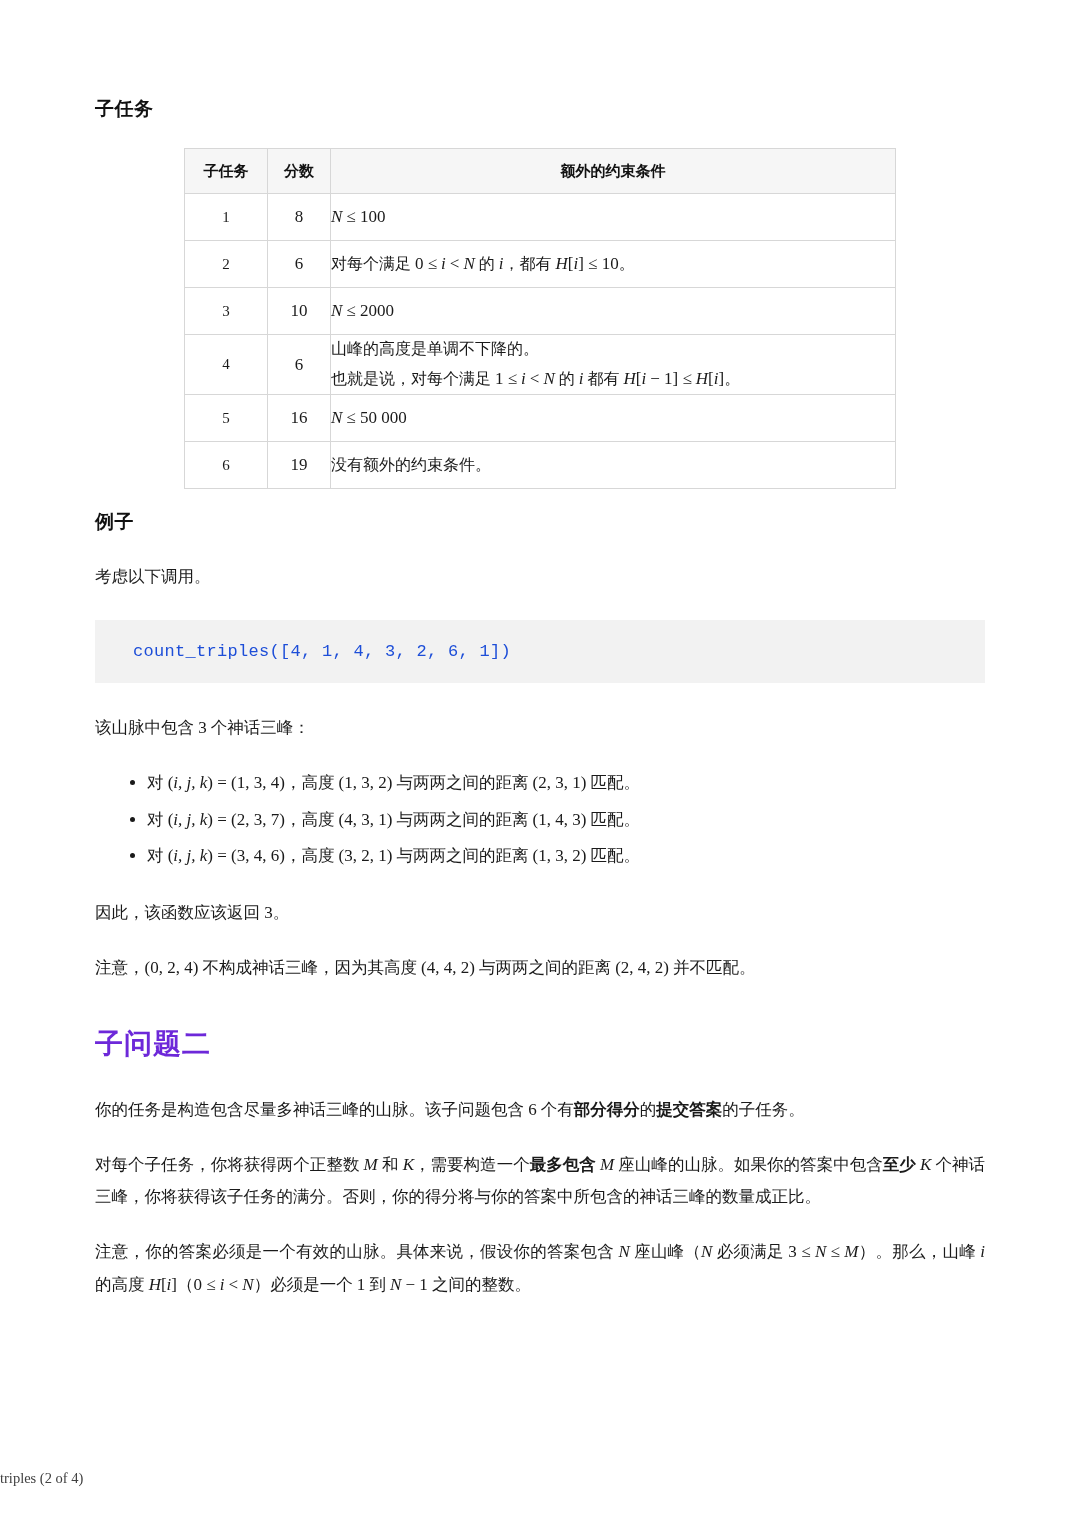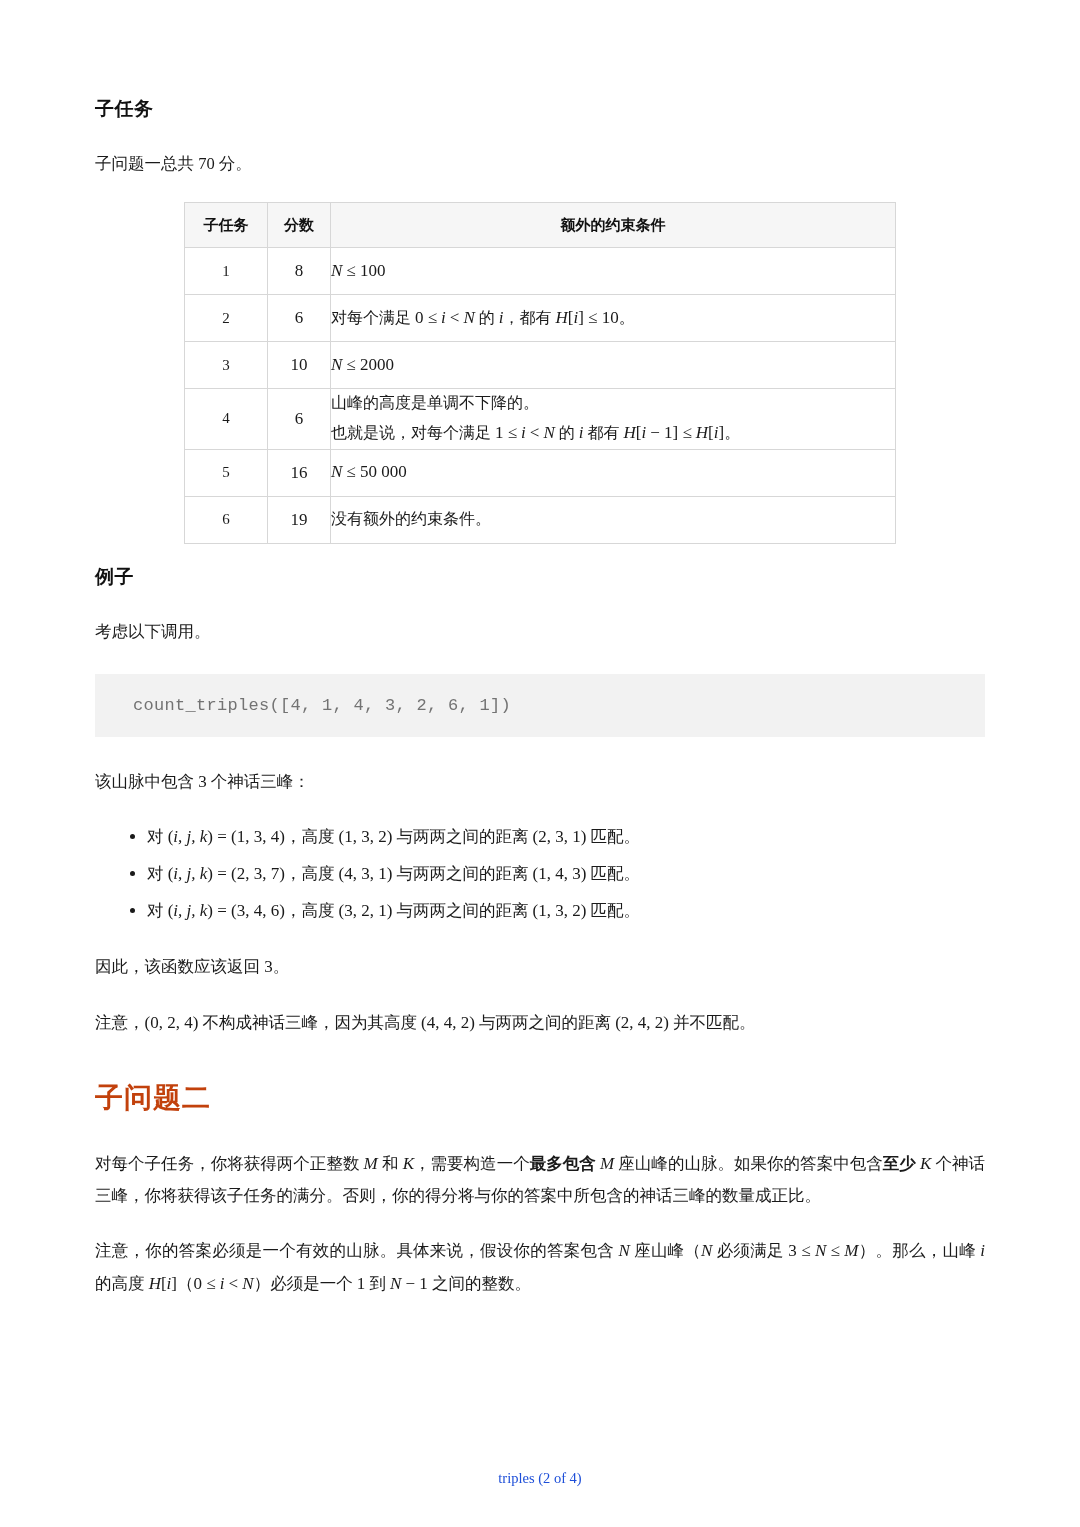--- a/index.html
+++ b/index.html
@@ -27,21 +27,21 @@
     font-weight: bold;
     font-size: 19px;
     color: #111;
     margin: 20px 0 26px 0;
     letter-spacing: 0.5px;
   }
   .h-major {
     font-family: Liberation Mono, monospace;
     font-weight: bold;
     font-size: 28px;
-    color: #c2410c;
+    color: #6d28d9;
     margin: 40px 0 30px 0;
     letter-spacing: 1px;
   }
   p.para {
     font-size: 16.5px;
     line-height: 1.95;
     margin: 0 0 22px 0;
     text-align: justify;
   }
   .mathi {
@@ -98,52 +98,50 @@
   }
   tr.row-tall td { height: 58px; }
   tr.row-norm td { height: 46px; }
   
   .codeblock {
     background: #f2f2f2;
     margin: 26px 0 28px 0;
     padding: 22px 38px;
     font-family: "Liberation Mono", monospace;
     font-size: 17px;
-    color: #737373;
+    color: #1d4ed8;
     letter-spacing: 0.3px;
   }
   ul.bullets {
     margin: 0 0 22px 0;
     padding-left: 52px;
   }
   ul.bullets li {
     font-size: 16.5px;
     line-height: 2.05;
     margin-bottom: 2px;
   }
   .footer {
     position: absolute;
     left: 0;
     right: 0;
     bottom: 40px;
-    text-align: center;
     font-size: 14.5px;
-    color: #1d4ed8;
+    color: #404040;
     font-family: "Liberation Serif", serif;
   }
   .nowrap { white-space: nowrap; }
 </style>
 </head>
 <body>
 
 <div class="page">
 
   <h2 class="h-sub">子任务</h2>
 
-  <p class="para">子问题一总共 70 分。</p>
 
   <div class="tbl-wrap">
     <table class="subtasks">
       <thead>
         <tr>
           <th class="col-task">子任务</th>
           <th class="col-score">分数</th>
           <th>额外的约束条件</th>
         </tr>
       </thead>
@@ -198,20 +196,21 @@
     <li>对 <span class="mathn">(</span><span class="mathi">i, j, k</span><span class="mathn">) = (2, 3, 7)</span>，高度 <span class="mathn">(4, 3, 1)</span> 与两两之间的距离 <span class="mathn">(1, 4, 3)</span> 匹配。</li>
     <li>对 <span class="mathn">(</span><span class="mathi">i, j, k</span><span class="mathn">) = (3, 4, 6)</span>，高度 <span class="mathn">(3, 2, 1)</span> 与两两之间的距离 <span class="mathn">(1, 3, 2)</span> 匹配。</li>
   </ul>
 
   <p class="para">因此，该函数应该返回 <span class="mathn">3</span>。</p>
 
   <p class="para">注意，<span class="mathn">(0, 2, 4)</span> 不构成神话三峰，因为其高度 <span class="mathn">(4, 4, 2)</span> 与两两之间的距离 <span class="mathn">(2, 4, 2)</span> 并不匹配。</p>
 
   <h1 class="h-major">子问题二</h1>
 
+  <p class="para">你的任务是构造包含尽量多神话三峰的山脉。该子问题包含 <span class="mathn">6</span> 个有<span class="bold">部分得分</span>的<span class="bold">提交答案</span>的子任务。</p>
 
   <p class="para">对每个子任务，你将获得两个正整数 <span class="mathi">M</span> 和 <span class="mathi">K</span>，需要构造一个<span class="bold">最多包含</span> <span class="mathi">M</span> 座山峰的山脉。如果你的答案中包含<span class="bold">至少</span> <span class="mathi">K</span> 个神话三峰，你将获得该子任务的满分。否则，你的得分将与你的答案中所包含的神话三峰的数量成正比。</p>
 
   <p class="para">注意，你的答案必须是一个有效的山脉。具体来说，假设你的答案包含 <span class="mathi">N</span> 座山峰（<span class="mathi">N</span> 必须满足 <span class="nowrap"><span class="mathn">3 ≤</span> <span class="mathi">N</span> <span class="mathn">≤</span> <span class="mathi">M</span></span>）。那么，山峰 <span class="mathi">i</span> 的高度 <span class="mathi">H</span><span class="mathn">[</span><span class="mathi">i</span><span class="mathn">]</span>（<span class="mathn">0 ≤</span> <span class="mathi">i</span> <span class="mathn">&lt;</span> <span class="mathi">N</span>）必须是一个 <span class="mathn">1</span> 到 <span class="mathi">N</span> <span class="mathn">− 1</span> 之间的整数。</p>
 
   <div class="footer">triples (2 of 4)</div>
 
 </div>
 
 </body></html>

